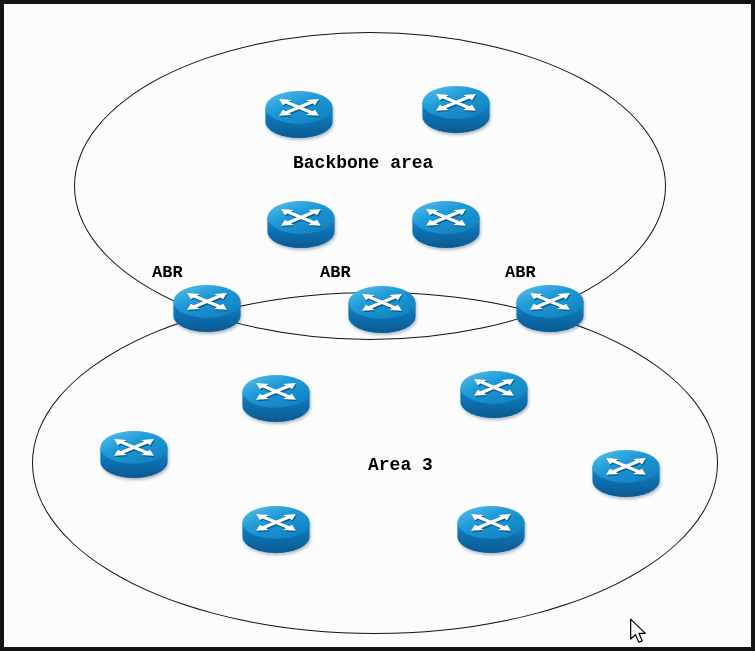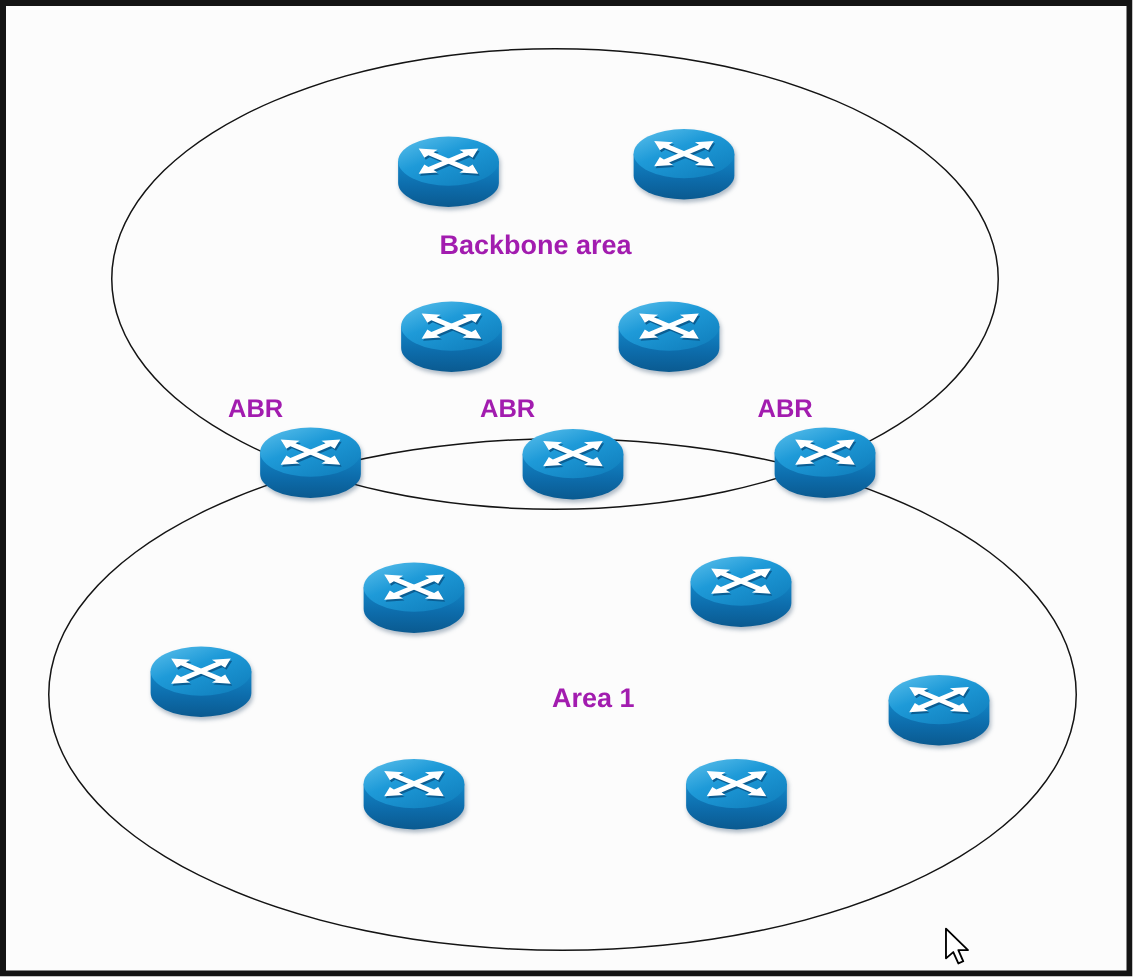--- a/index.html
+++ b/index.html
@@ -34,22 +34,23 @@
   }
   .router svg {
     width: 100%;
     height: 100%;
     filter: drop-shadow(1px 2px 1.5px rgba(25, 60, 95, 0.35));
   }
   .label {
     position: absolute;
     z-index: 4;
     font-weight: bold;
-    color: #a21caf;
+    color: #000000;
     white-space: nowrap;
+    font-family: Liberation Mono, monospace;
   }
   .label.area-label { font-size: 18px; }
   .label.abr-label  { font-size: 17px; }
   .cursor {
     position: absolute;
     z-index: 5;
     left: 624px;
     top: 614px;
     width: 20px;
     height: 26px;
@@ -84,21 +85,21 @@
     </g>
   </defs>
 </svg>
 
 <div class="frame">
 
   <div class="ellipse backbone"></div>
   <div class="ellipse area1"></div>
 
   <div class="label area-label" style="left:289px; top:149px;">Backbone area</div>
-  <div class="label area-label" style="left:364px; top:451px;">Area 1</div>
+  <div class="label area-label" style="left:364px; top:451px;">Area 3</div>
 
   <div class="label abr-label" style="left:148px; top:259px;">ABR</div>
   <div class="label abr-label" style="left:316px; top:259px;">ABR</div>
   <div class="label abr-label" style="left:501px; top:259px;">ABR</div>
 
   <div class="router" style="left:253px; top:79px;">
     <svg viewBox="0 0 110 76">
         <use href="#router-glyph"></use>
       </svg>
   </div>

